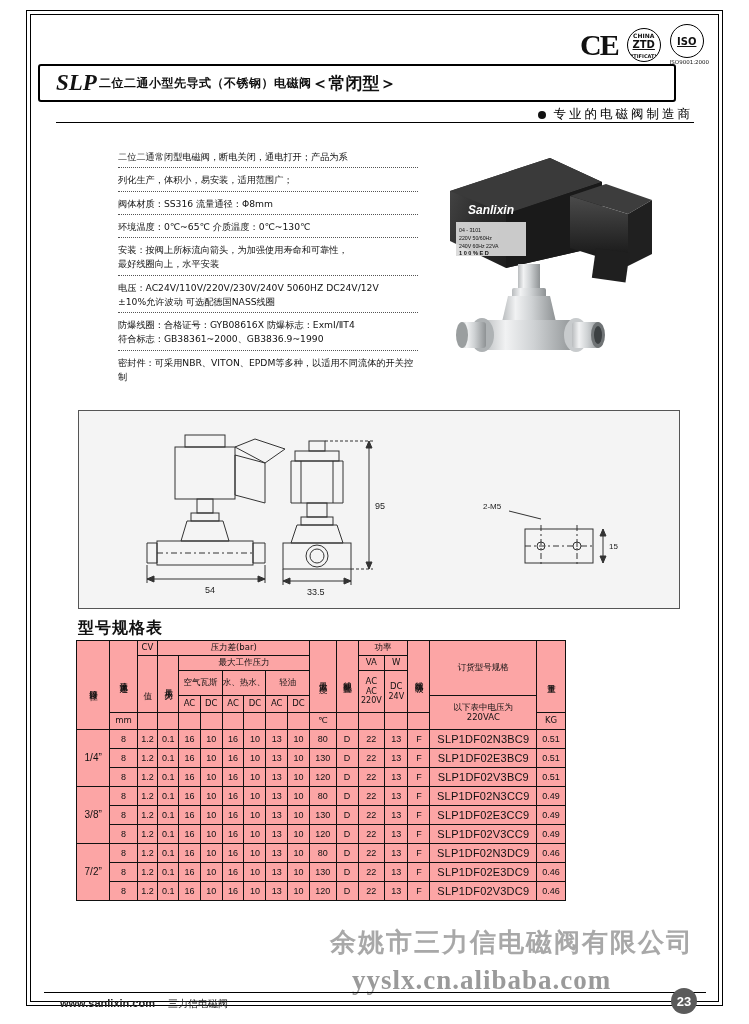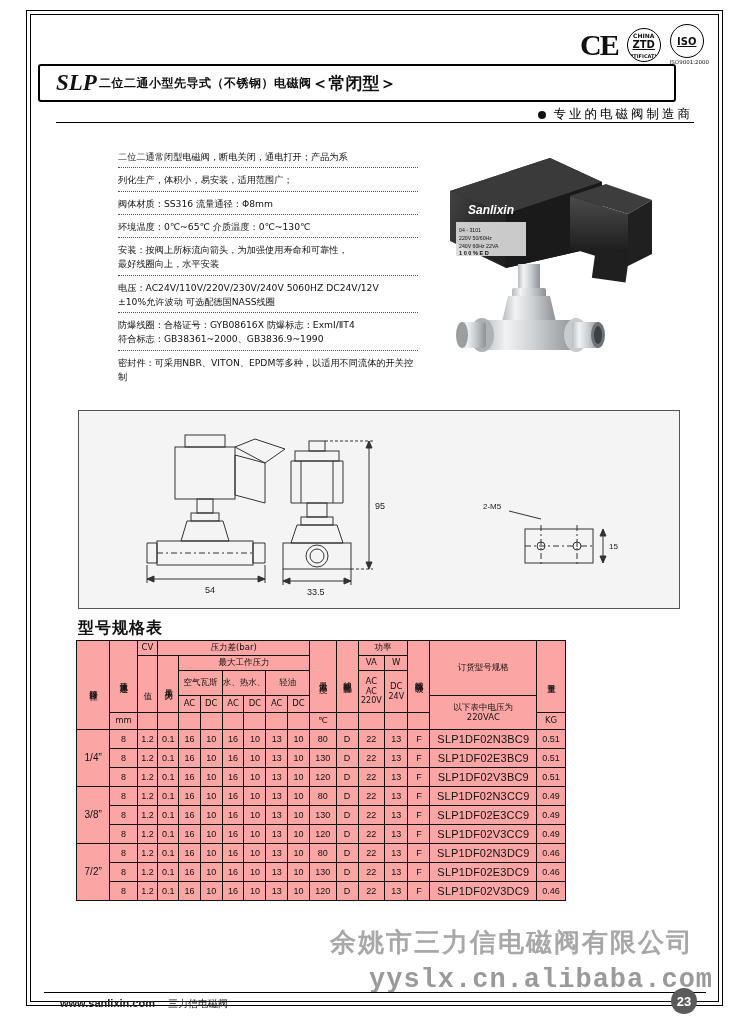--- a/index.html
+++ b/index.html
@@ -137,25 +137,25 @@
   table.spec td.size { font-size:10px; font-family:"Liberation Sans", sans-serif; }
 
   
   .watermark {
     position:absolute; left:330px; top:925px;
     font-size:26px; font-weight:bold; color:#a8a8a8;
     letter-spacing:2px;
     white-space:nowrap;
   }
   .watermark2 {
-    position:absolute; left:369px; top:965px;
+    position:absolute; left:352px; top:965px;
     font-size:27px; font-weight:bold; color:#9a9a9a;
     letter-spacing:1px;
     white-space:nowrap;
-    font-family:Liberation Mono, monospace;
+    font-family:Liberation Serif, serif;
   }
 
   
   .footer-rule {
     position:absolute; left:44px; top:992px; width:662px; border-top:1px solid #000;
   }
   .footer {
     position:absolute; left:60px; top:997px;
     font-size:11px; color:#222;
     font-family:"Liberation Sans", sans-serif;

